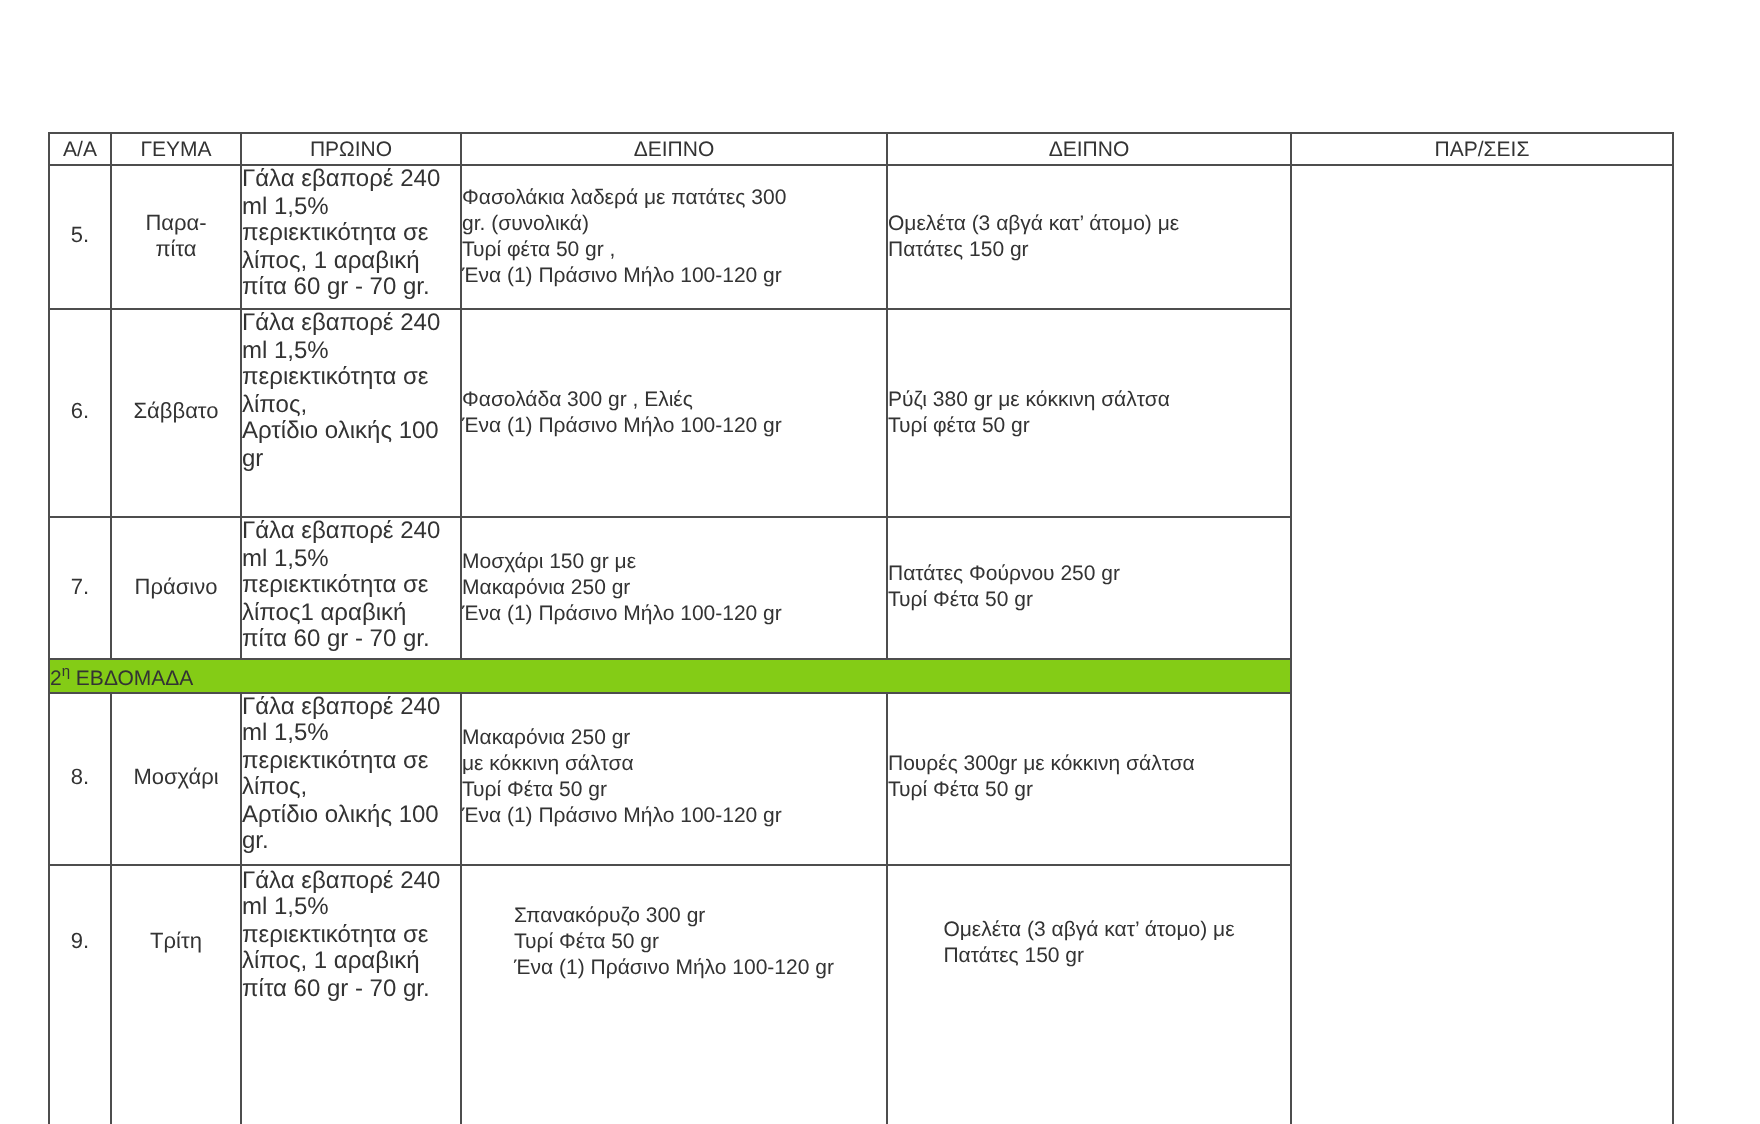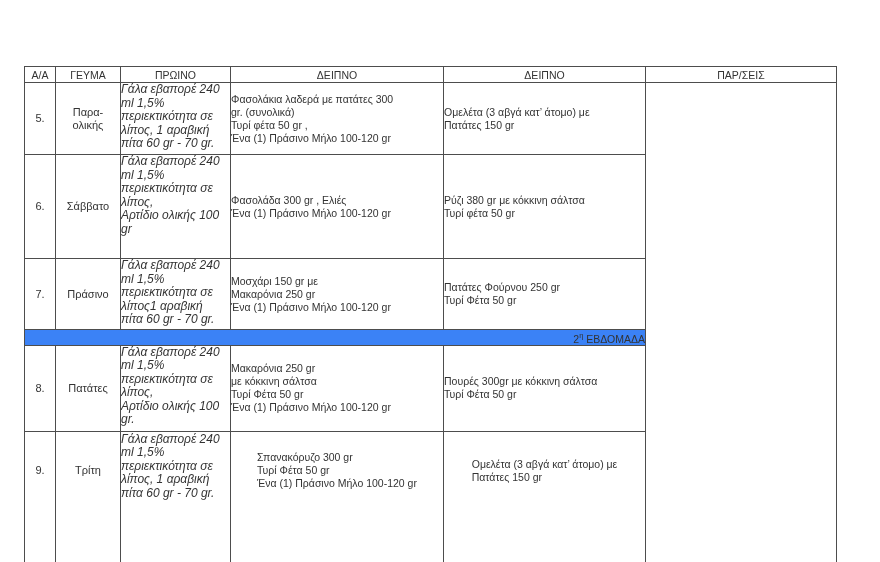--- a/index.html
+++ b/index.html
@@ -35,36 +35,35 @@
     text-align: center;
     vertical-align: middle;
     line-height: 13px;
   }
   .c-bf {
     font-size: 12px;
     line-height: 13.5px;
     text-align: left;
     vertical-align: top;
     padding: 1px 2px 0 4px;
-    font-style: italic;
   }
   .c-lunch, .c-dinner {
     font-size: 10.5px;
     line-height: 13px;
     text-align: left;
     vertical-align: middle;
     padding: 0 3px;
   }
   .c-rem { vertical-align: top; }
   .band-cell {
-    background: #3b82f6;
+    background: #84cc16;
     border-top: 1px solid #9c9c9c;
     border-bottom: 1px solid #9c9c9c;
     font-size: 10.5px;
-    text-align: right;
+    text-align: left;
     vertical-align: middle;
     line-height: 12px;
   }
   .band-cell sup { font-size: 7.5px; }
   tr.tall td { vertical-align: top; }
   tr.tall td .vz {
     height: 78px;
     display: flex;
     align-items: center;
     justify-content: center;
@@ -93,21 +92,21 @@
         <th>ΔΕΙΠΝΟ</th>
         <th>ΠΑΡ/ΣΕΙΣ</th>
       </tr>
 
       <tr style="height:72px">
         <td class="c-num">
             <div class="cell-text">5.</div>
           </td>
         <td class="c-day">
             <div class="cell-text">Παρα-
-ολικής</div>
+πίτα</div>
           </td>
         <td class="c-bf">
             <div class="cell-text">Γάλα εβαπορέ 240
 ml 1,5%
 περιεκτικότητα σε
 λίπος, 1 αραβική
 πίτα  60 gr - 70 gr.</div>
           </td>
         <td class="c-lunch">
             <div class="cell-text">Φασολάκια λαδερά με πατάτες 300
@@ -176,21 +175,21 @@
 
       <tr style="height:14px">
         <td class="band-cell" colspan="5"><span>2</span><sup>η</sup><span> ΕΒΔΟΜΑΔΑ</span></td>
       </tr>
 
       <tr style="height:86px">
         <td class="c-num">
             <div class="cell-text">8.</div>
           </td>
         <td class="c-day">
-            <div class="cell-text">Πατάτες</div>
+            <div class="cell-text">Μοσχάρι</div>
           </td>
         <td class="c-bf">
             <div class="cell-text">Γάλα εβαπορέ 240
 ml 1,5%
 περιεκτικότητα σε
 λίπος,
 Αρτίδιο ολικής 100
 gr.</div>
           </td>
         <td class="c-lunch">

